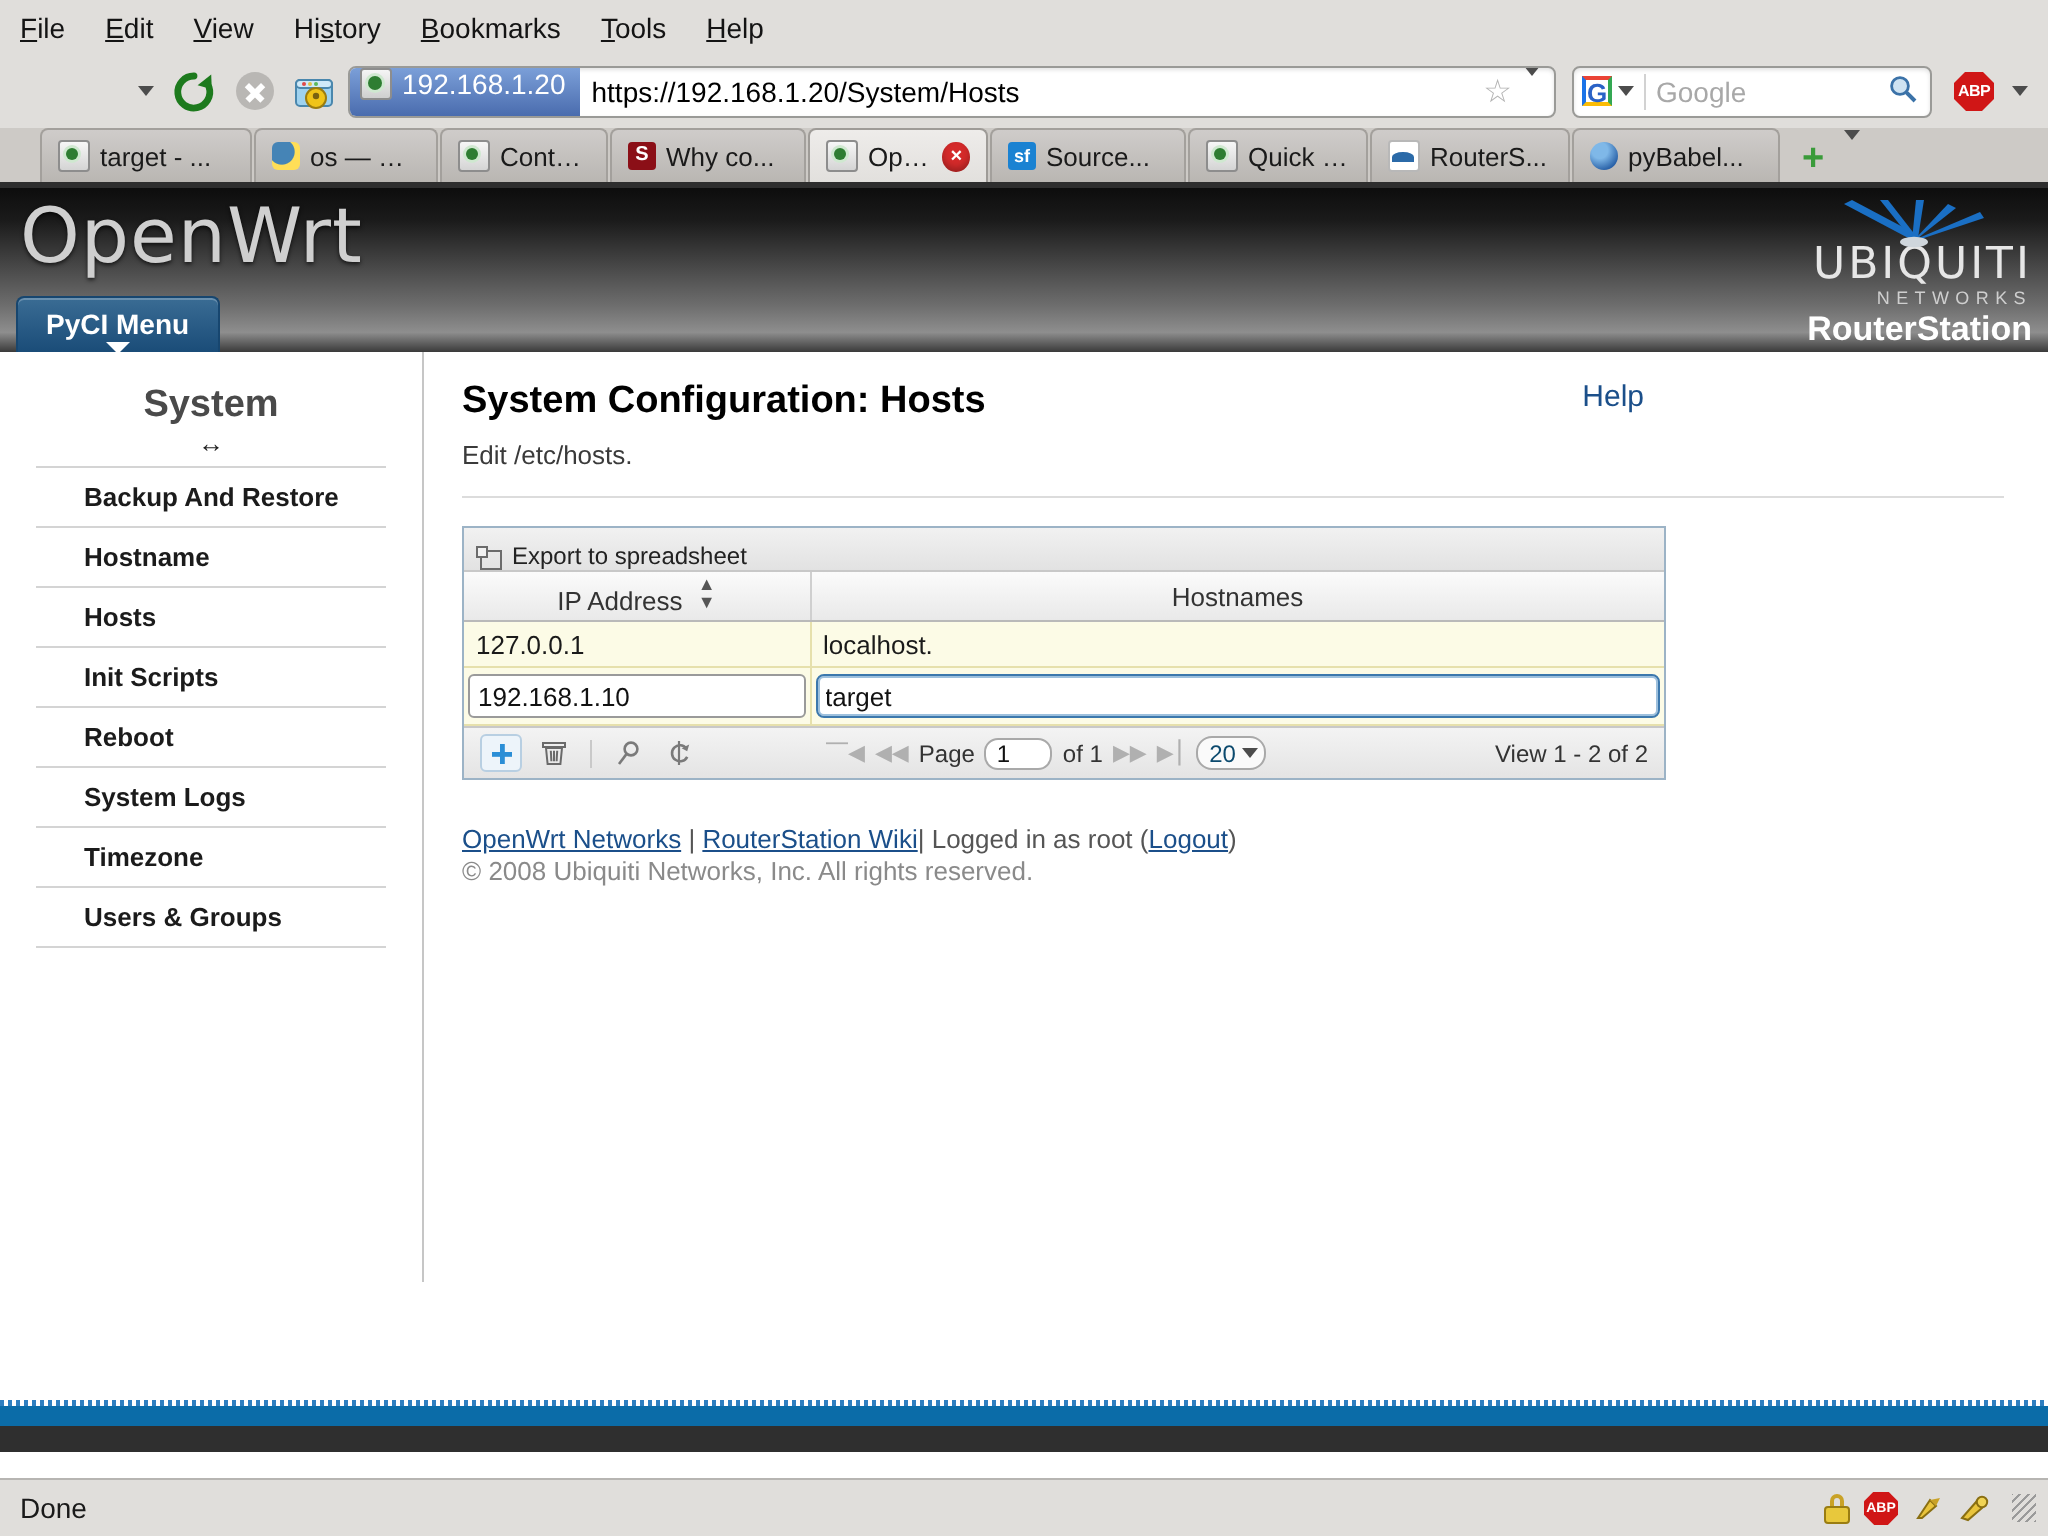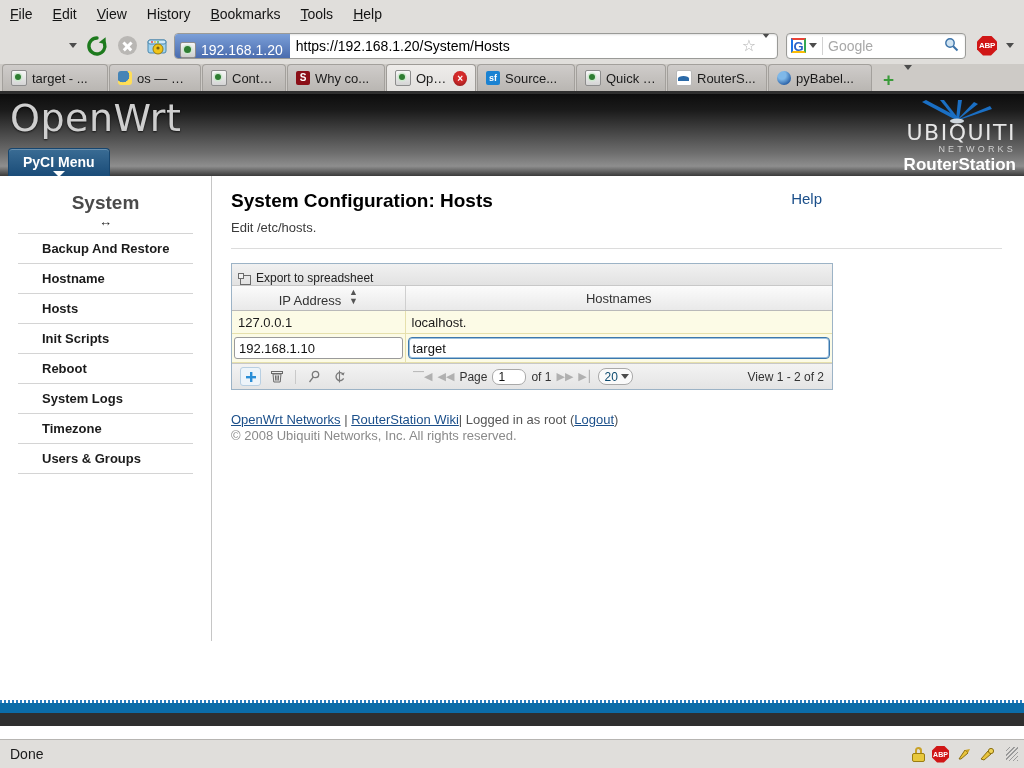--- a/index.html
+++ b/index.html
@@ -63,21 +63,21 @@
     display: flex;
     align-items: center;
     box-shadow: inset 0 1px 2px rgba(0,0,0,.12);
     overflow: hidden;
     min-width: 0;
   }
   .identbox {
     background: #4b6fb3;
     background: linear-gradient(#7b9fd8, #4a6cae);
     height: 24px;
-    display: flex; align-items: flex-end; gap: 5px;
+    display: flex; align-items: flex-start; gap: 5px;
     padding: 0 7px 0 5px;
     color: #fff;
     font-size: 14px;
     white-space: nowrap;
   }
   .ident-favicon {
     width: 14px; height: 14px; border-radius: 2px;
     background: linear-gradient(#f5f5f5,#cfcfcf);
     border:1px solid #8d8d8d; position: relative;
   }
@@ -116,21 +116,21 @@
   .abp-oct {
     width:20px; height:20px; background:#d01616; color:#fff;
     clip-path: polygon(30% 0, 70% 0, 100% 30%, 100% 70%, 70% 100%, 30% 100%, 0 70%, 0 30%);
     font-size:8px; font-weight:bold; text-align:center; line-height:20px; letter-spacing:-0.3px;
     border: 0;
   }
 
   
   .tabstrip {
     height: 30px; background: #cdcac6;
-    display: flex; align-items: flex-end; padding: 0 0 0 2px;
+    display: flex; align-items: flex-end; padding: 0 0 0 20px;
     border-bottom: 3px solid #2e2e2e;
     box-sizing: border-box;
   }
   .tab {
     height: 27px; min-width: 0;
     display: flex; align-items: center; gap: 5px;
     padding: 0 8px;
     background: linear-gradient(#cfcccA, #b9b6b2);
     border: 1px solid #a3a09c; border-bottom: none;
     border-radius: 4px 4px 0 0;

